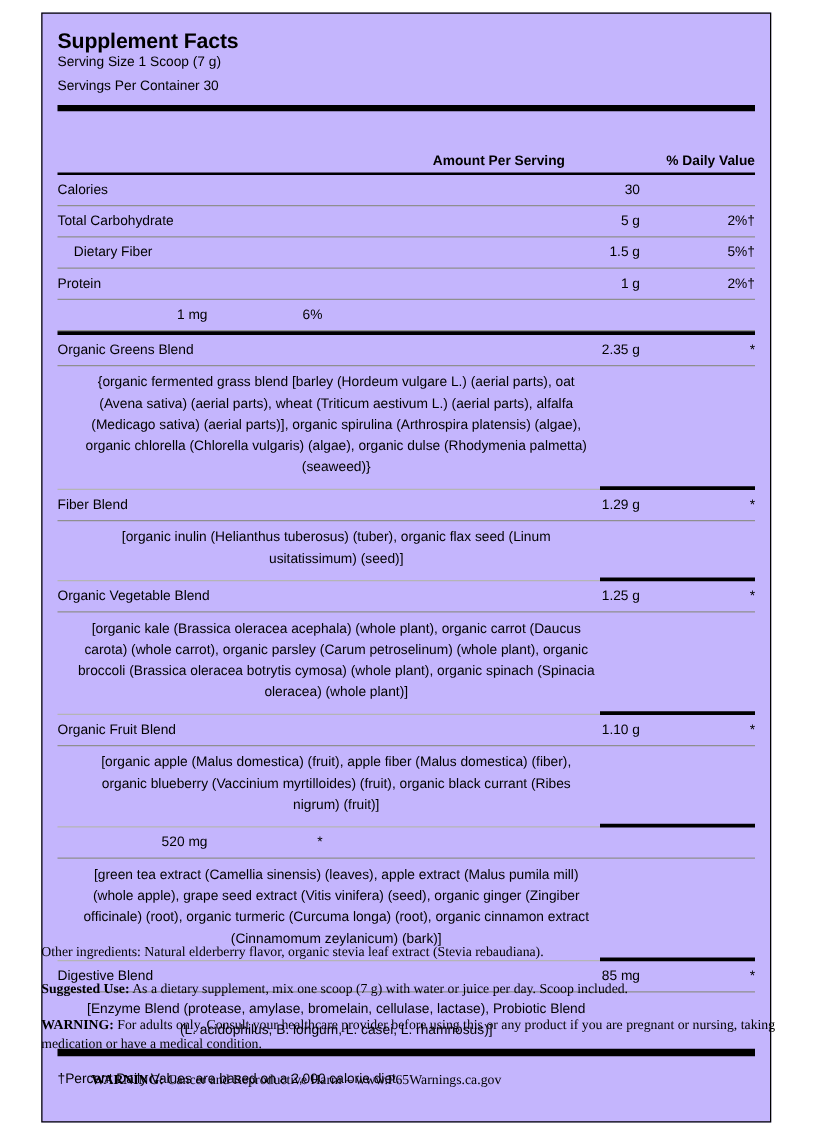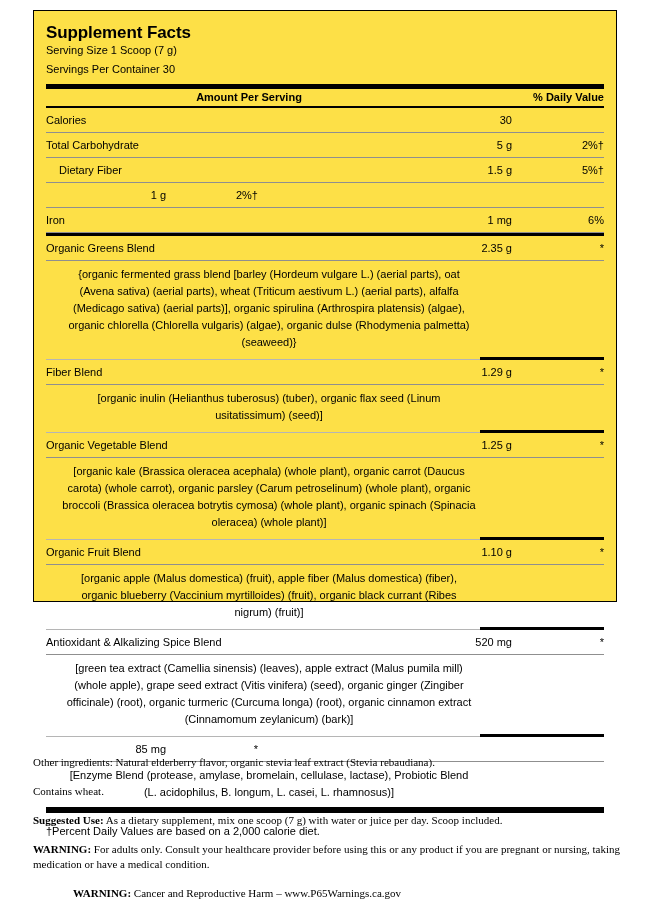--- a/index.html
+++ b/index.html
@@ -13,23 +13,23 @@
     color: #000000;
     -webkit-font-smoothing: antialiased;
   }
 
   .page { position: relative; width: 660px; height: 900px; }
 
   
   .sf-box {
     position: absolute;
     left: 33px; top: 10px;
-    width: 584px; height: 592px;
+    width: 584px; height: 888px;
     border: 1px solid #000;
-    background: #fde047;
+    background: #c4b5fd;
     padding: 0 12px;
   }
 
   .sf-title {
     font-size: 17px;
     font-weight: bold;
     letter-spacing: -0.1px;
     margin: 13px 0 0 0;
     line-height: 1.1;
   }
@@ -56,22 +56,23 @@
   
   .col-head {
     display: flex;
     align-items: baseline;
     font-size: 11px;
     font-weight: bold;
     padding: 2px 0 3px 0;
   }
   .col-head .amt {
     flex: 1;
-    text-align: center;
+    text-align: right;
     padding-right: 60px;
+    margin-top: 32px;
   }
   .col-head .dv {
     width: 92px;
     text-align: right;
   }
 
   .row {
     display: flex;
     align-items: flex-start;
     font-size: 11px;
@@ -147,27 +148,27 @@
     <div class="rule-thin"></div>
 
     <div class="row indent">
       <span class="name">Dietary Fiber</span>
       <span class="value">1.5 g</span>
       <span class="dv">5%†</span>
     </div>
     <div class="rule-thin"></div>
 
     <div class="row">
+      <span class="name">Protein</span>
       <span class="value">1 g</span>
       <span class="dv">2%†</span>
     </div>
     <div class="rule-thin"></div>
 
     <div class="row">
-      <span class="name">Iron</span>
       <span class="value">1 mg</span>
       <span class="dv">6%</span>
     </div>
     <div class="rule-thin"></div>
 
     <div class="rule-med"></div>
 
     <div class="row">
       <span class="name">Organic Greens Blend</span>
       <span class="value">2.35 g</span>
@@ -210,52 +211,51 @@
       <span class="dv">*</span>
     </div>
     <div class="rule-thin"></div>
     <div class="ing">[organic apple (Malus domestica) (fruit), apple fiber (Malus domestica) (fiber), organic blueberry (Vaccinium myrtilloides) (fruit), organic black currant (Ribes nigrum) (fruit)]</div>
     <div class="rule-split">
       <span class="left"></span>
       <span class="right"></span>
     </div>
 
     <div class="row">
-      <span class="name">Antioxidant &amp; Alkalizing Spice Blend</span>
       <span class="value">520 mg</span>
       <span class="dv">*</span>
     </div>
     <div class="rule-thin"></div>
     <div class="ing">[green tea extract (Camellia sinensis) (leaves), apple extract (Malus pumila mill) (whole apple), grape seed extract (Vitis vinifera) (seed), organic ginger (Zingiber officinale) (root), organic turmeric (Curcuma longa) (root), organic cinnamon extract (Cinnamomum zeylanicum) (bark)]</div>
     <div class="rule-split">
       <span class="left"></span>
       <span class="right"></span>
     </div>
 
     <div class="row">
+      <span class="name">Digestive Blend</span>
       <span class="value">85 mg</span>
       <span class="dv">*</span>
     </div>
     <div class="rule-thin"></div>
     <div class="ing">[Enzyme Blend (protease, amylase, bromelain, cellulase, lactase), Probiotic Blend (L. acidophilus, B. longum, L. casei, L. rhamnosus)]</div>
 
     <div class="rule-split" style="height:6px">
       <span class="left" style="height:6px;background:#000"></span>
       <span class="right" style="height:6px;background:#000"></span>
     </div>
 
     <div class="foot">†Percent Daily Values are based on a 2,000 calorie diet.</div>
 
   </div>
 
   <div class="below">
 
     <p>Other ingredients: Natural elderberry flavor, organic stevia leaf extract (Stevia rebaudiana).</p>
 
-    <p>Contains wheat.</p>
 
     <p><b>Suggested Use:</b><span> As a dietary supplement, mix one scoop (7 g) with water or juice per day. Scoop included.</span></p>
 
     <p><b>WARNING:</b><span> For adults only. Consult your healthcare provider before using this or any product if you are pregnant or nursing, taking medication or have a medical condition.</span></p>
 
     <p><b>WARNING:</b><span> Cancer and Reproductive Harm – www.P65Warnings.ca.gov</span></p>
 
   </div>
 
 </div>

